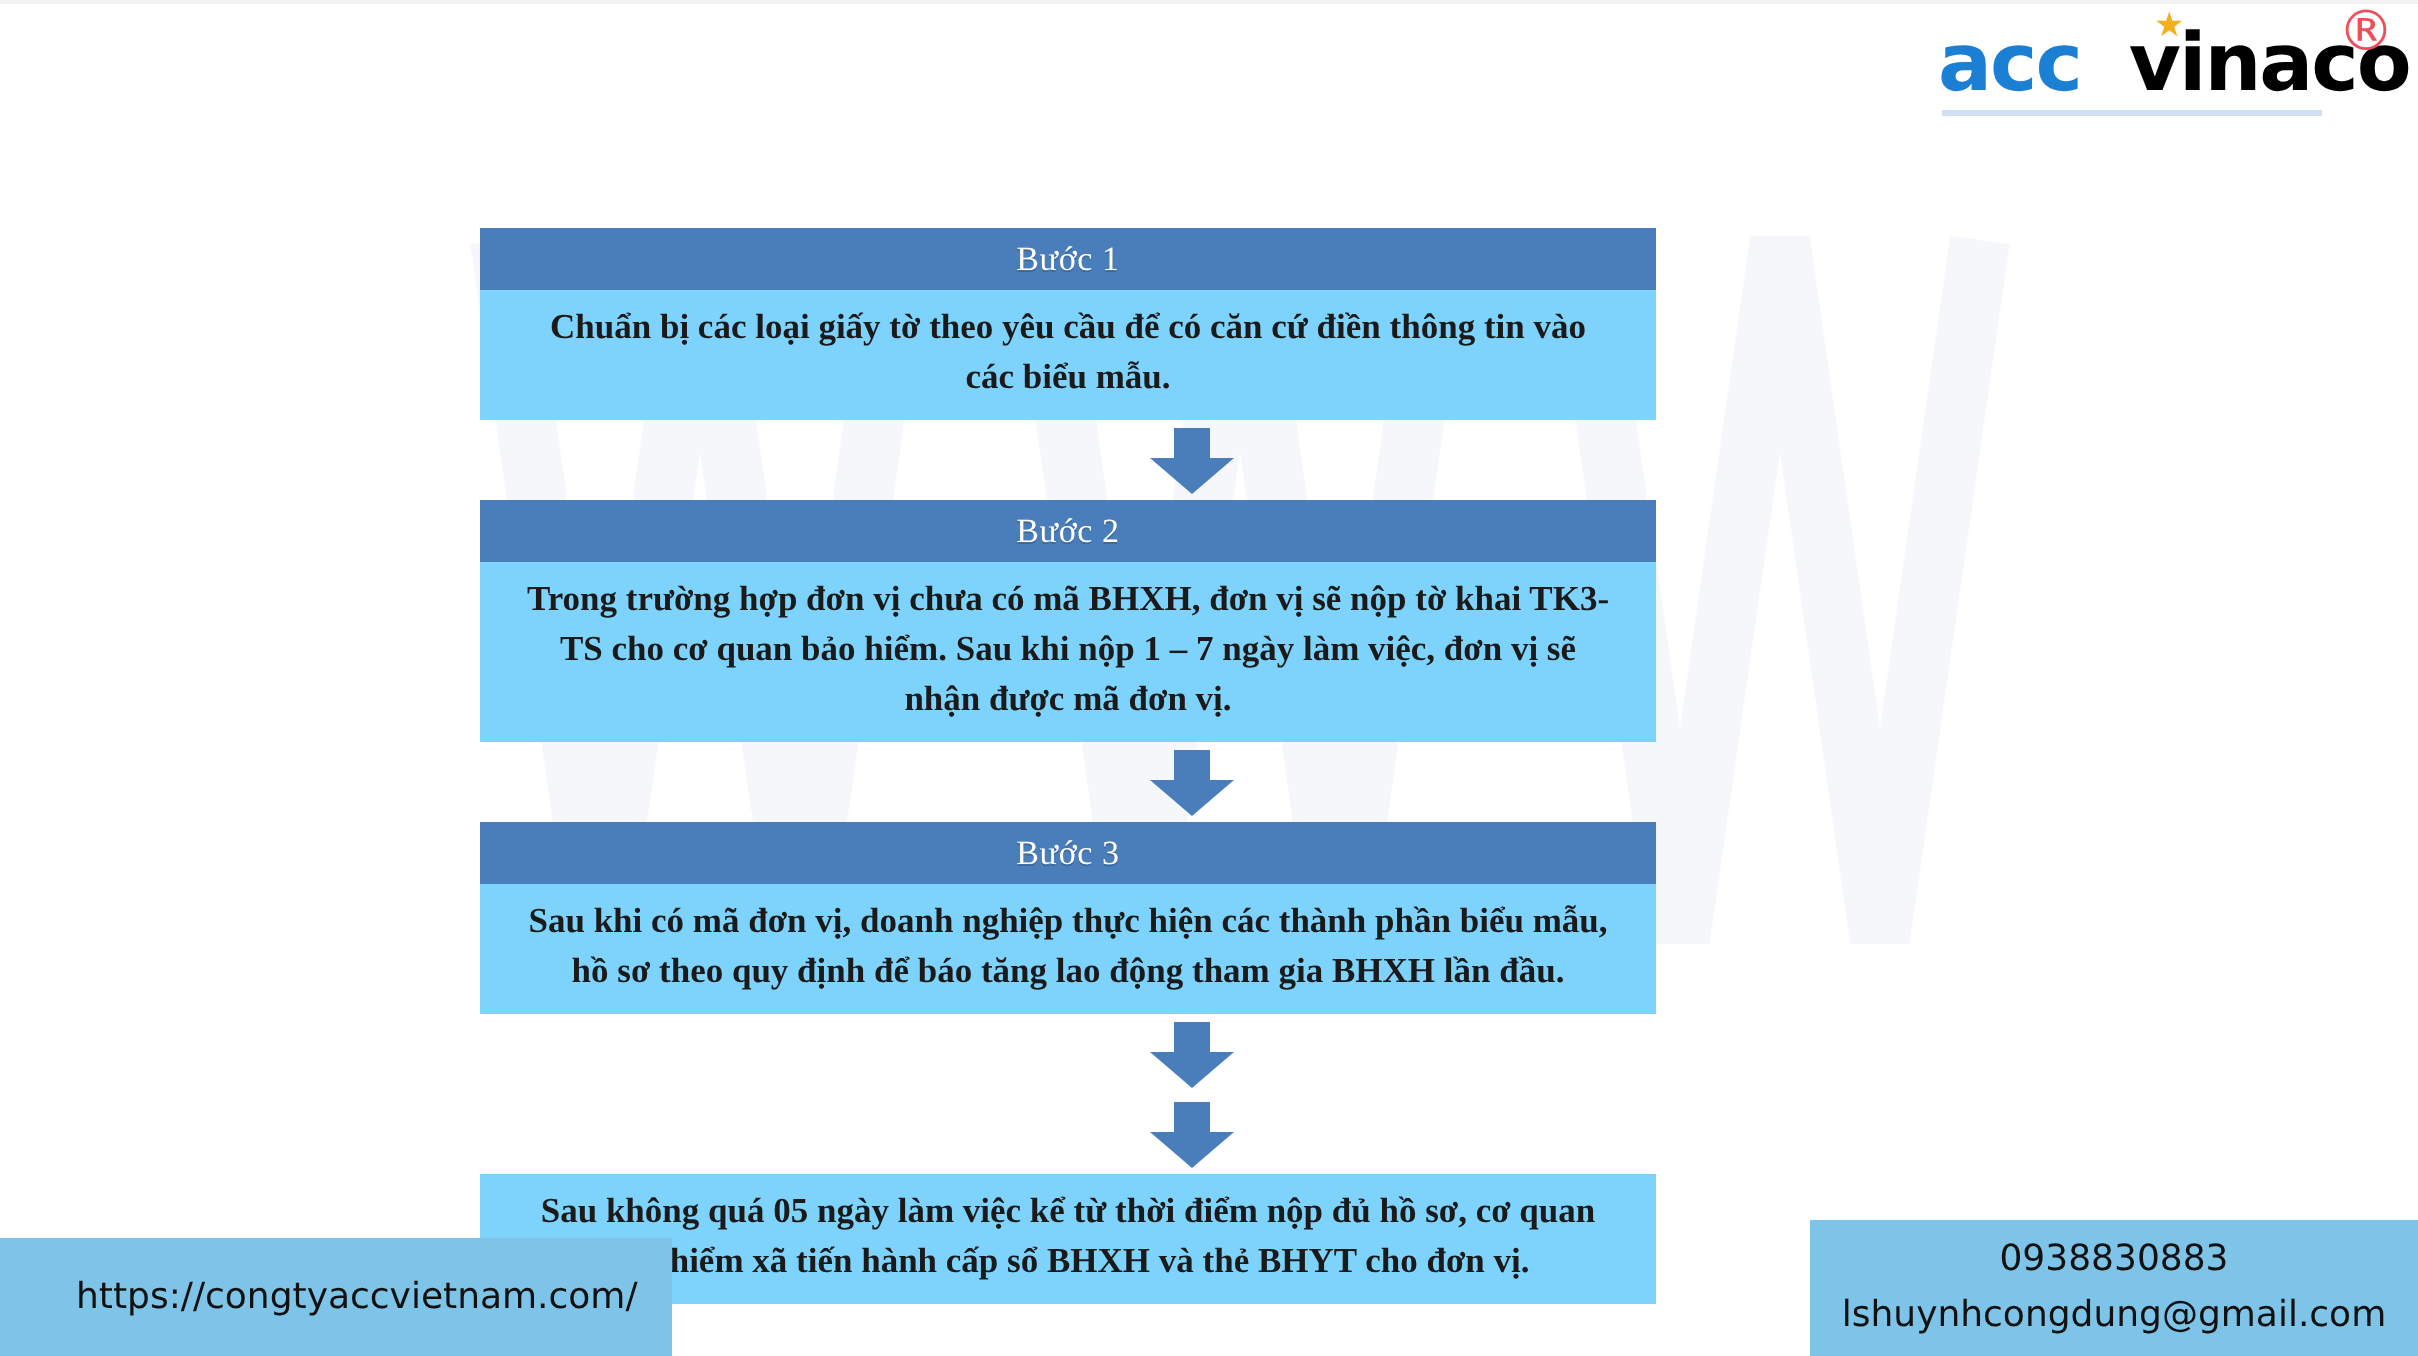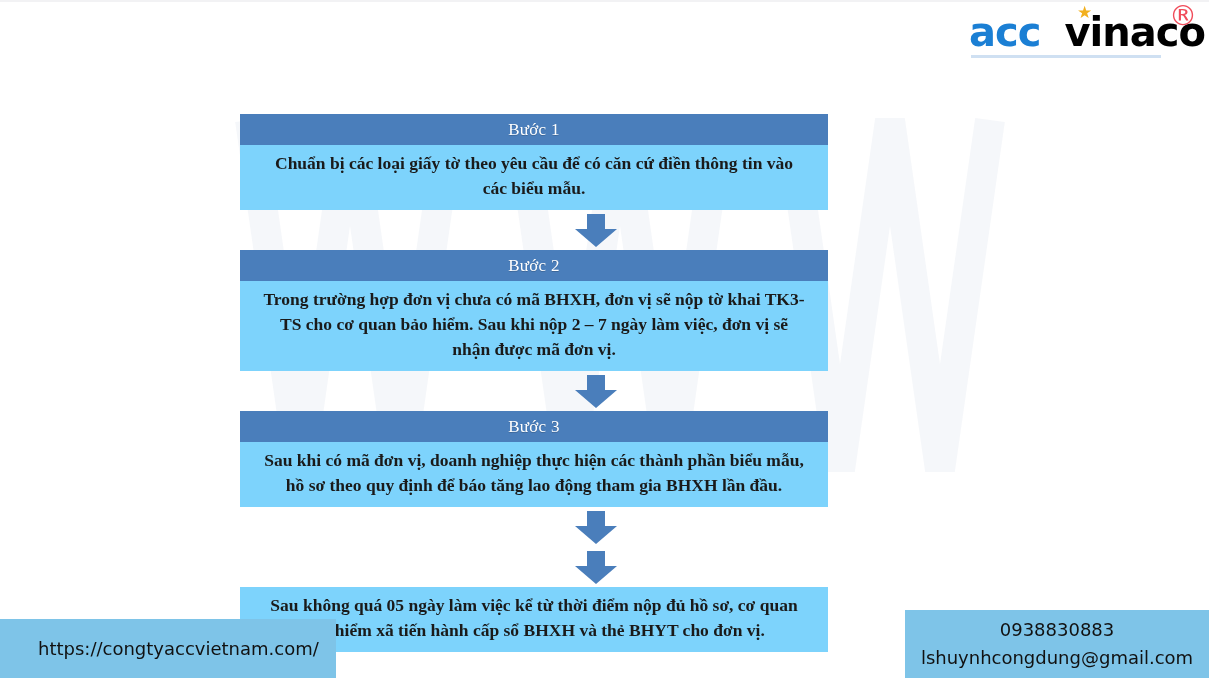--- a/index.html
+++ b/index.html
@@ -204,21 +204,21 @@
   </div>
 
   <div class="arrow-wrap">
     <svg class="arrow" width="44" height="34" viewBox="0 0 44 34">
       <polygon points="13,0 31,0 31,15 43,15 22,33 1,15 13,15" fill="#4a7ebb"></polygon>
     </svg>
   </div>
 
   <div class="step">
     <div class="step-header">Bước 2</div>
-    <div class="step-body">Trong trường hợp đơn vị chưa có mã BHXH, đơn vị sẽ nộp tờ khai TK3-TS  cho cơ quan bảo hiểm. Sau khi nộp 2 – 7 ngày làm việc, đơn vị sẽ nhận được mã đơn vị.</div>
+    <div class="step-body">Trong trường hợp đơn vị chưa có mã BHXH, đơn vị sẽ nộp tờ khai TK3-TS  cho cơ quan bảo hiểm. Sau khi nộp 1 – 7 ngày làm việc, đơn vị sẽ nhận được mã đơn vị.</div>
   </div>
 
   <div class="arrow-wrap">
     <svg class="arrow" width="44" height="34" viewBox="0 0 44 34">
       <polygon points="13,0 31,0 31,15 43,15 22,33 1,15 13,15" fill="#4a7ebb"></polygon>
     </svg>
   </div>
 
   <div class="step">
     <div class="step-header">Bước 3</div>

